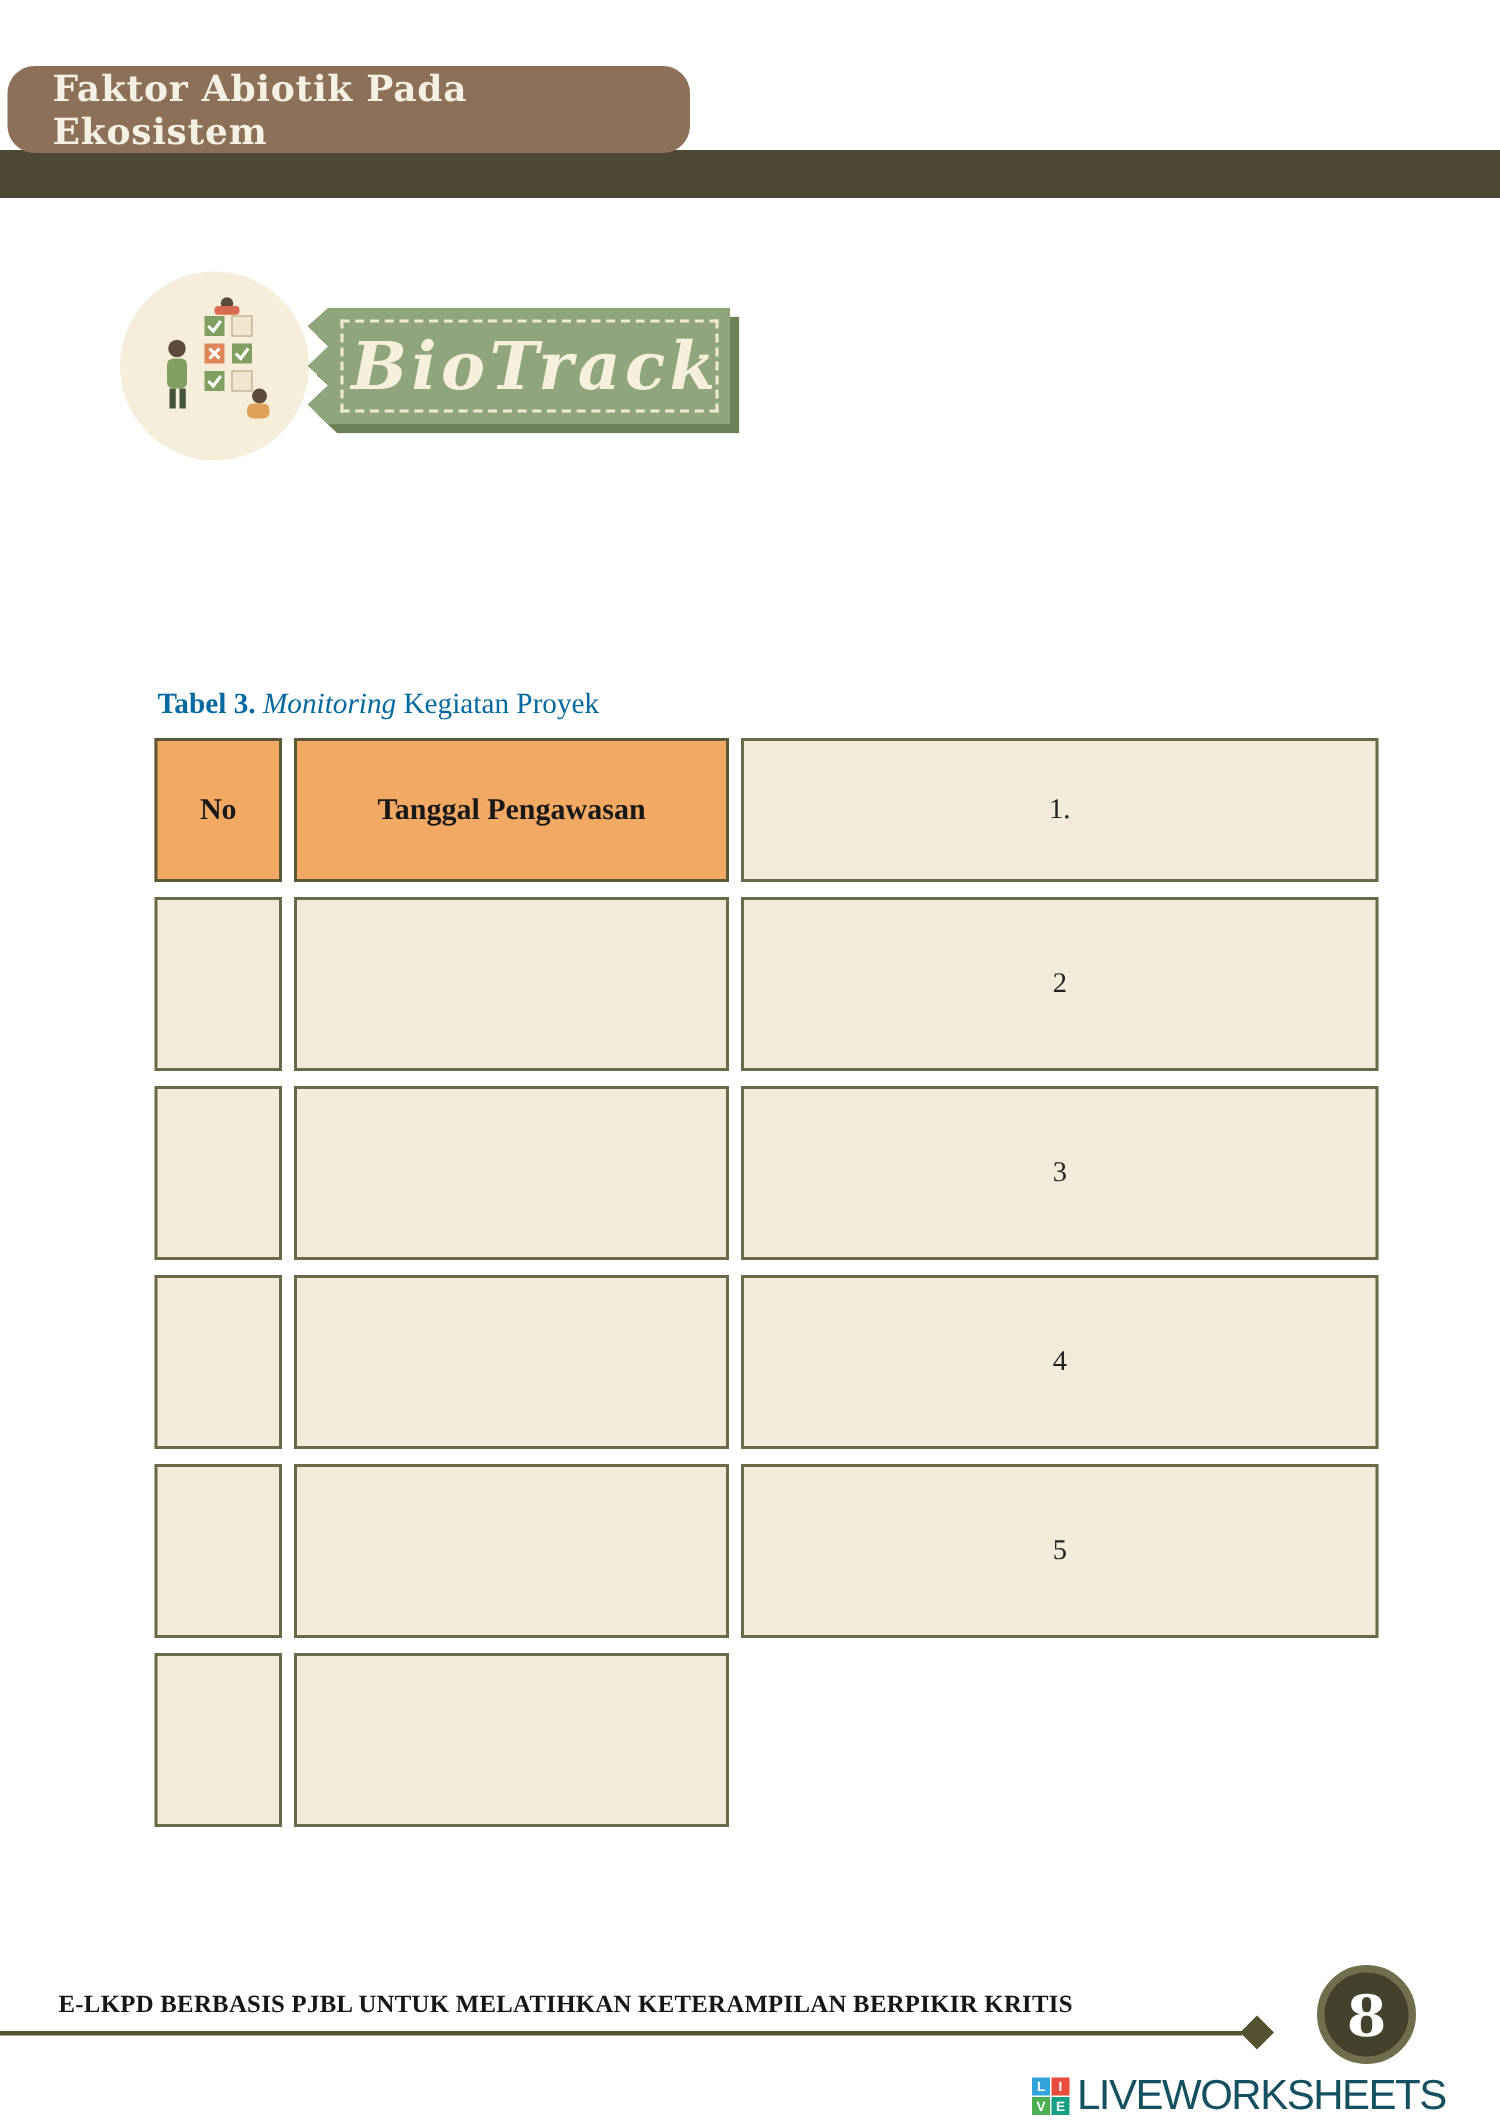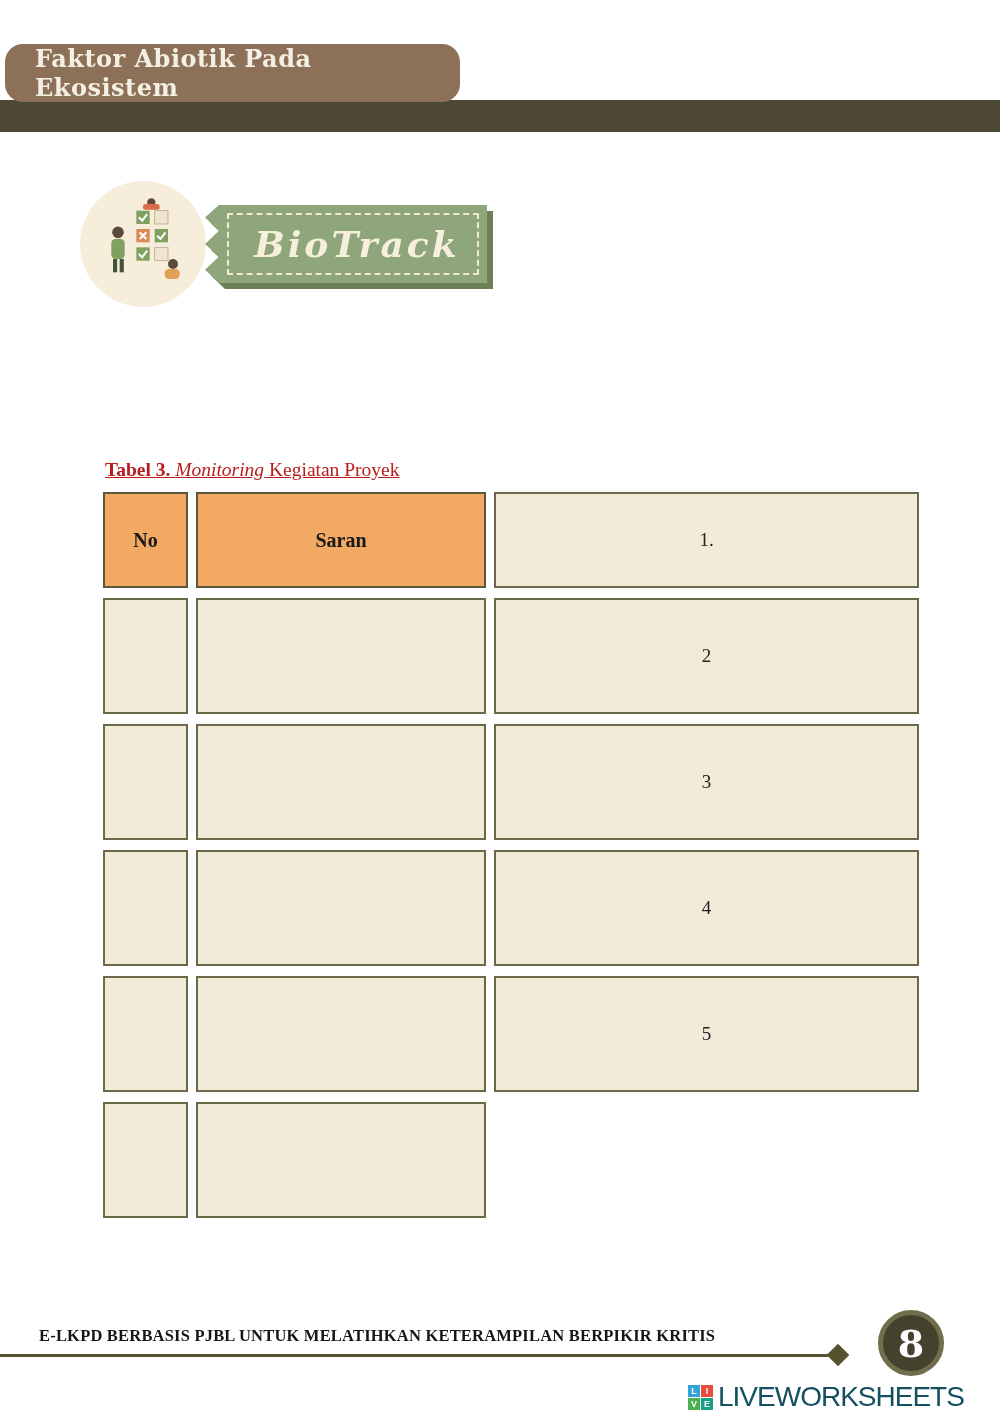--- a/index.html
+++ b/index.html
@@ -16,28 +16,28 @@
   
   .biotrack-icon{position:absolute;left:80px;top:181px;width:126px;height:126px;border-radius:50%;
         background:#f6eedb;display:flex;align-items:center;justify-content:center;}
   .ribbon-wrap{position:absolute;left:205px;top:205px;width:282px;height:78px;
         filter:drop-shadow(6px 6px 0 #6d8157);}
   .ribbon{position:relative;width:100%;height:100%;background:#8fa57b;
         clip-path:polygon(14px 0%,100% 0%,100% 100%,14px 100%,0% 83%,14px 66%,0% 50%,14px 33%,0% 16%);}
   .ribbon-dash{position:absolute;left:22px;top:8px;right:8px;bottom:8px;border:2px dashed #f1ead3;}
   .ribbon-text{position:absolute;left:22px;right:0;top:0;bottom:0;display:flex;align-items:center;
         justify-content:center;color:#f5efdc;font-family:"DejaVu Serif", serif;font-style:italic;
-        font-weight:bold;font-size:36px;letter-spacing:3px;}
+        font-weight:bold;font-size:44px;letter-spacing:3px;}
 
   
   .intro{position:absolute;left:105px;top:320px;width:816px;font-size:19.5px;font-weight:bold;
         line-height:1.45;text-align:justify;color:#141414;}
 
   
-  .caption{position:absolute;left:105px;top:459px;font-size:19.5px;color:#b91c1c;text-decoration:underline;}
+  .caption{position:absolute;left:105px;top:459px;font-size:19.5px;color:#0369a1;}
   .caption .b{font-weight:bold;}
   .caption .i{font-style:italic;}
   .monitor-table{position:absolute;left:103px;top:492px;width:712px;display:grid;
         grid-template-columns:85px 290px 425px;grid-template-rows:96px 116px 116px 116px 116px 116px;
         column-gap:8px;row-gap:10px;}
   .th{background:#f2a964;border:2px solid #5a5836;display:flex;align-items:center;justify-content:center;
         font-size:20px;font-weight:bold;color:#191919;box-sizing:border-box;}
   .cell{background:#f2ebd9;border:2px solid #6b6947;box-sizing:border-box;}
   .no-cell{display:flex;align-items:center;justify-content:center;font-size:19px;color:#222;}
 
@@ -110,21 +110,21 @@
   <div class="caption">
     <span class="b">Tabel 3.</span>
     <span> </span>
     <span class="i">Monitoring</span>
     <span> </span>
     <span>Kegiatan Proyek</span>
   </div>
 
   <div class="monitor-table">
     <div class="th">No</div>
-    <div class="th">Saran</div>
+    <div class="th">Tanggal Pengawasan</div>
 
     <div class="cell no-cell">1.</div>
     <div class="cell"></div>
     <div class="cell"></div>
 
     <div class="cell no-cell">2</div>
     <div class="cell"></div>
     <div class="cell"></div>
 
     <div class="cell no-cell">3</div>

